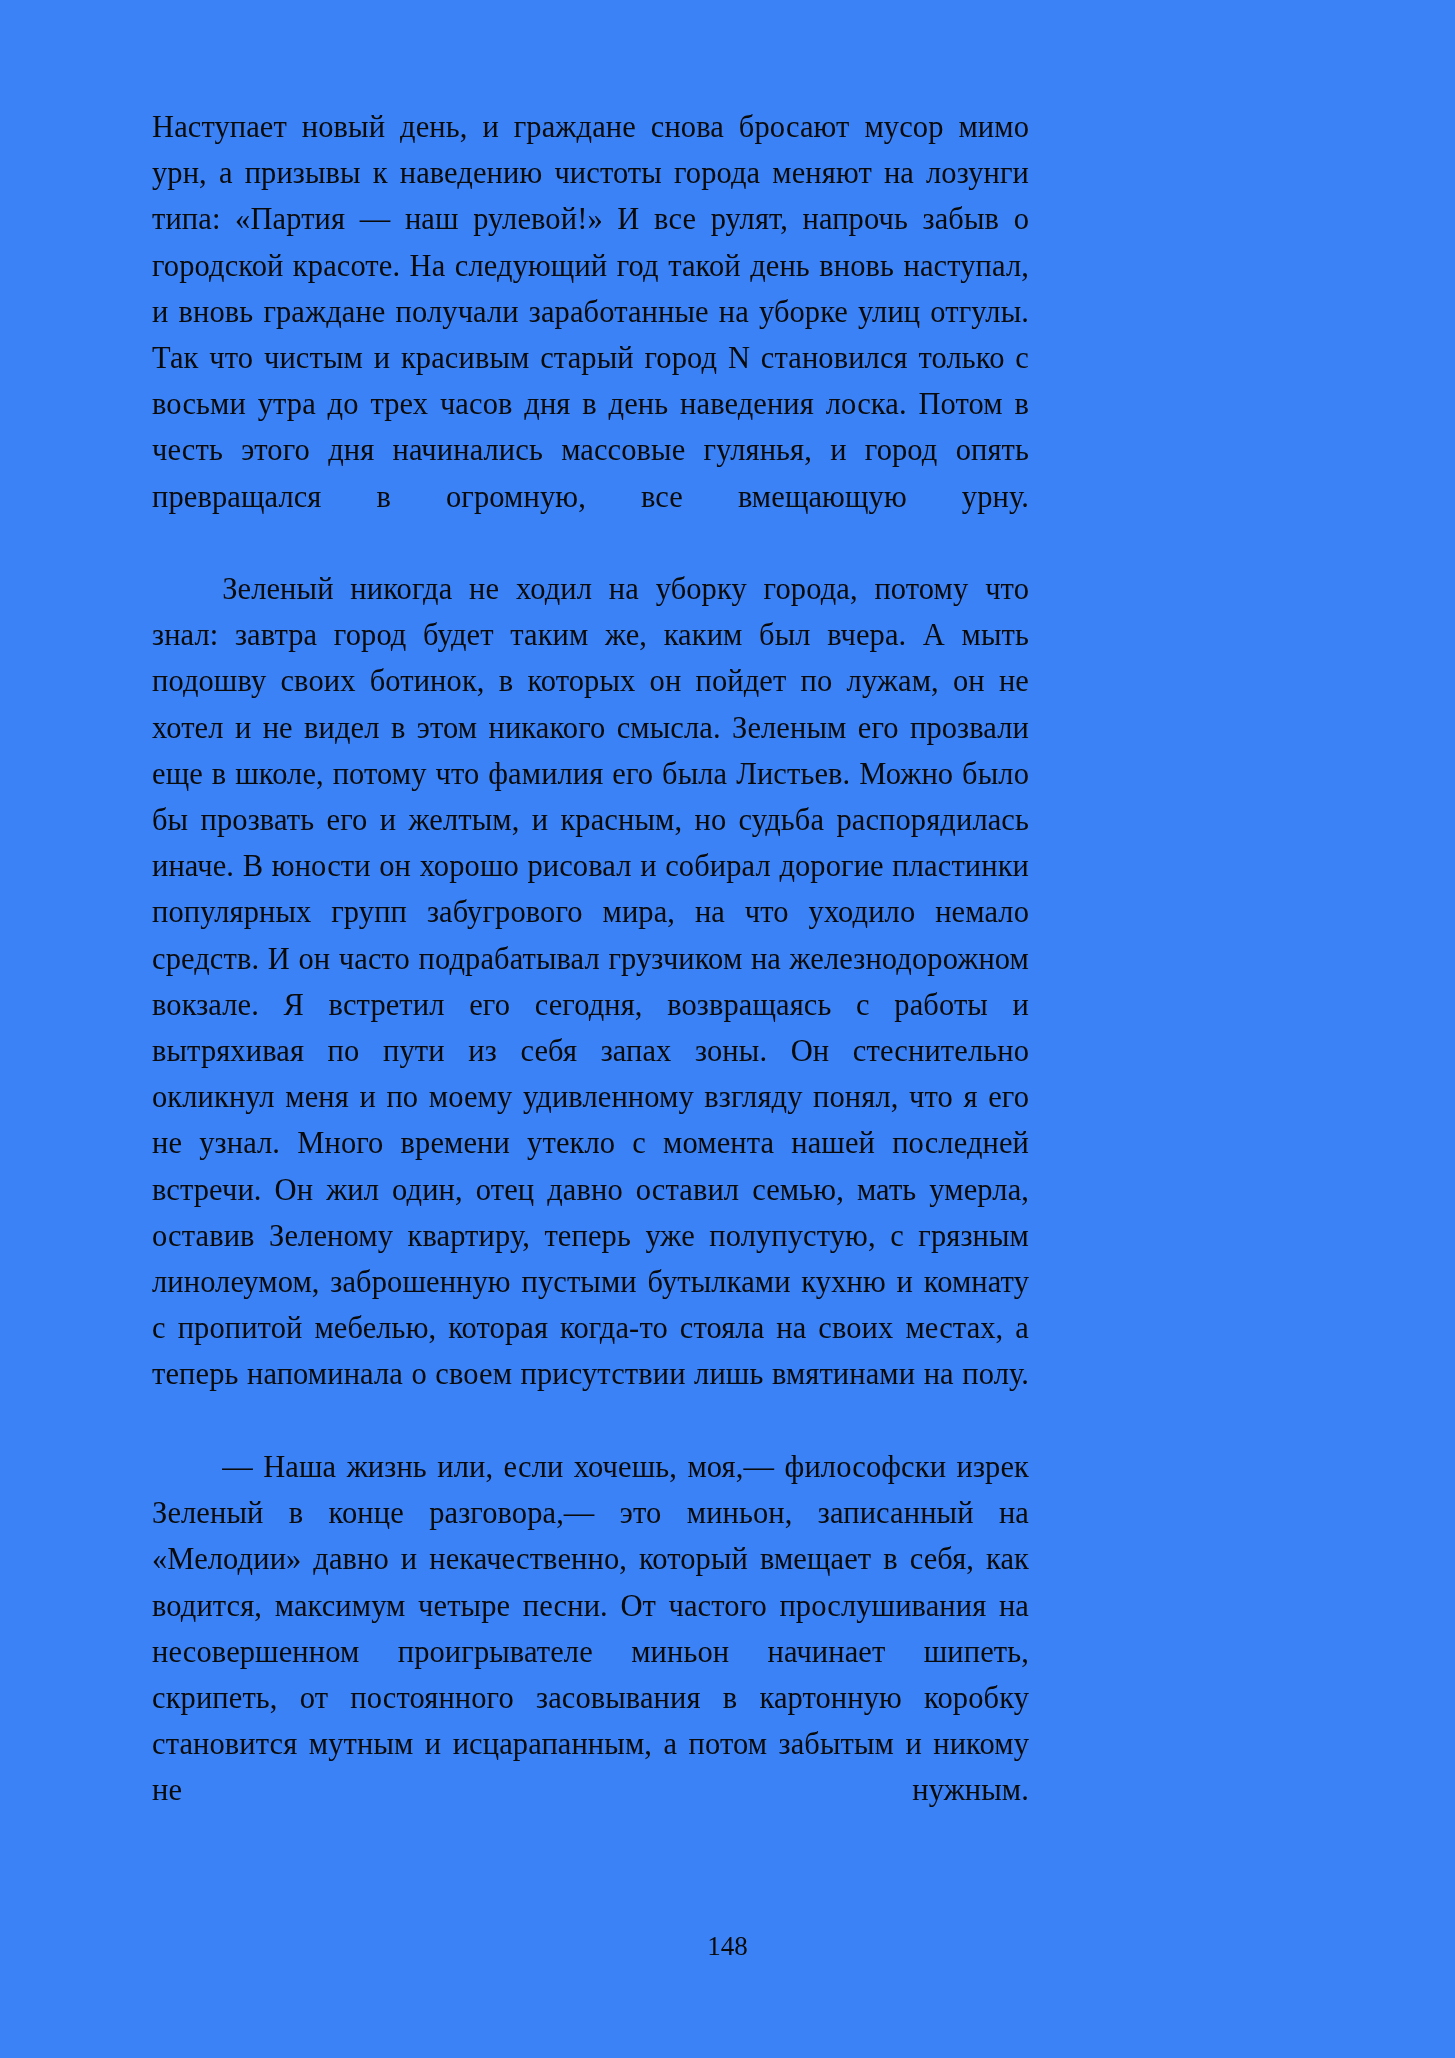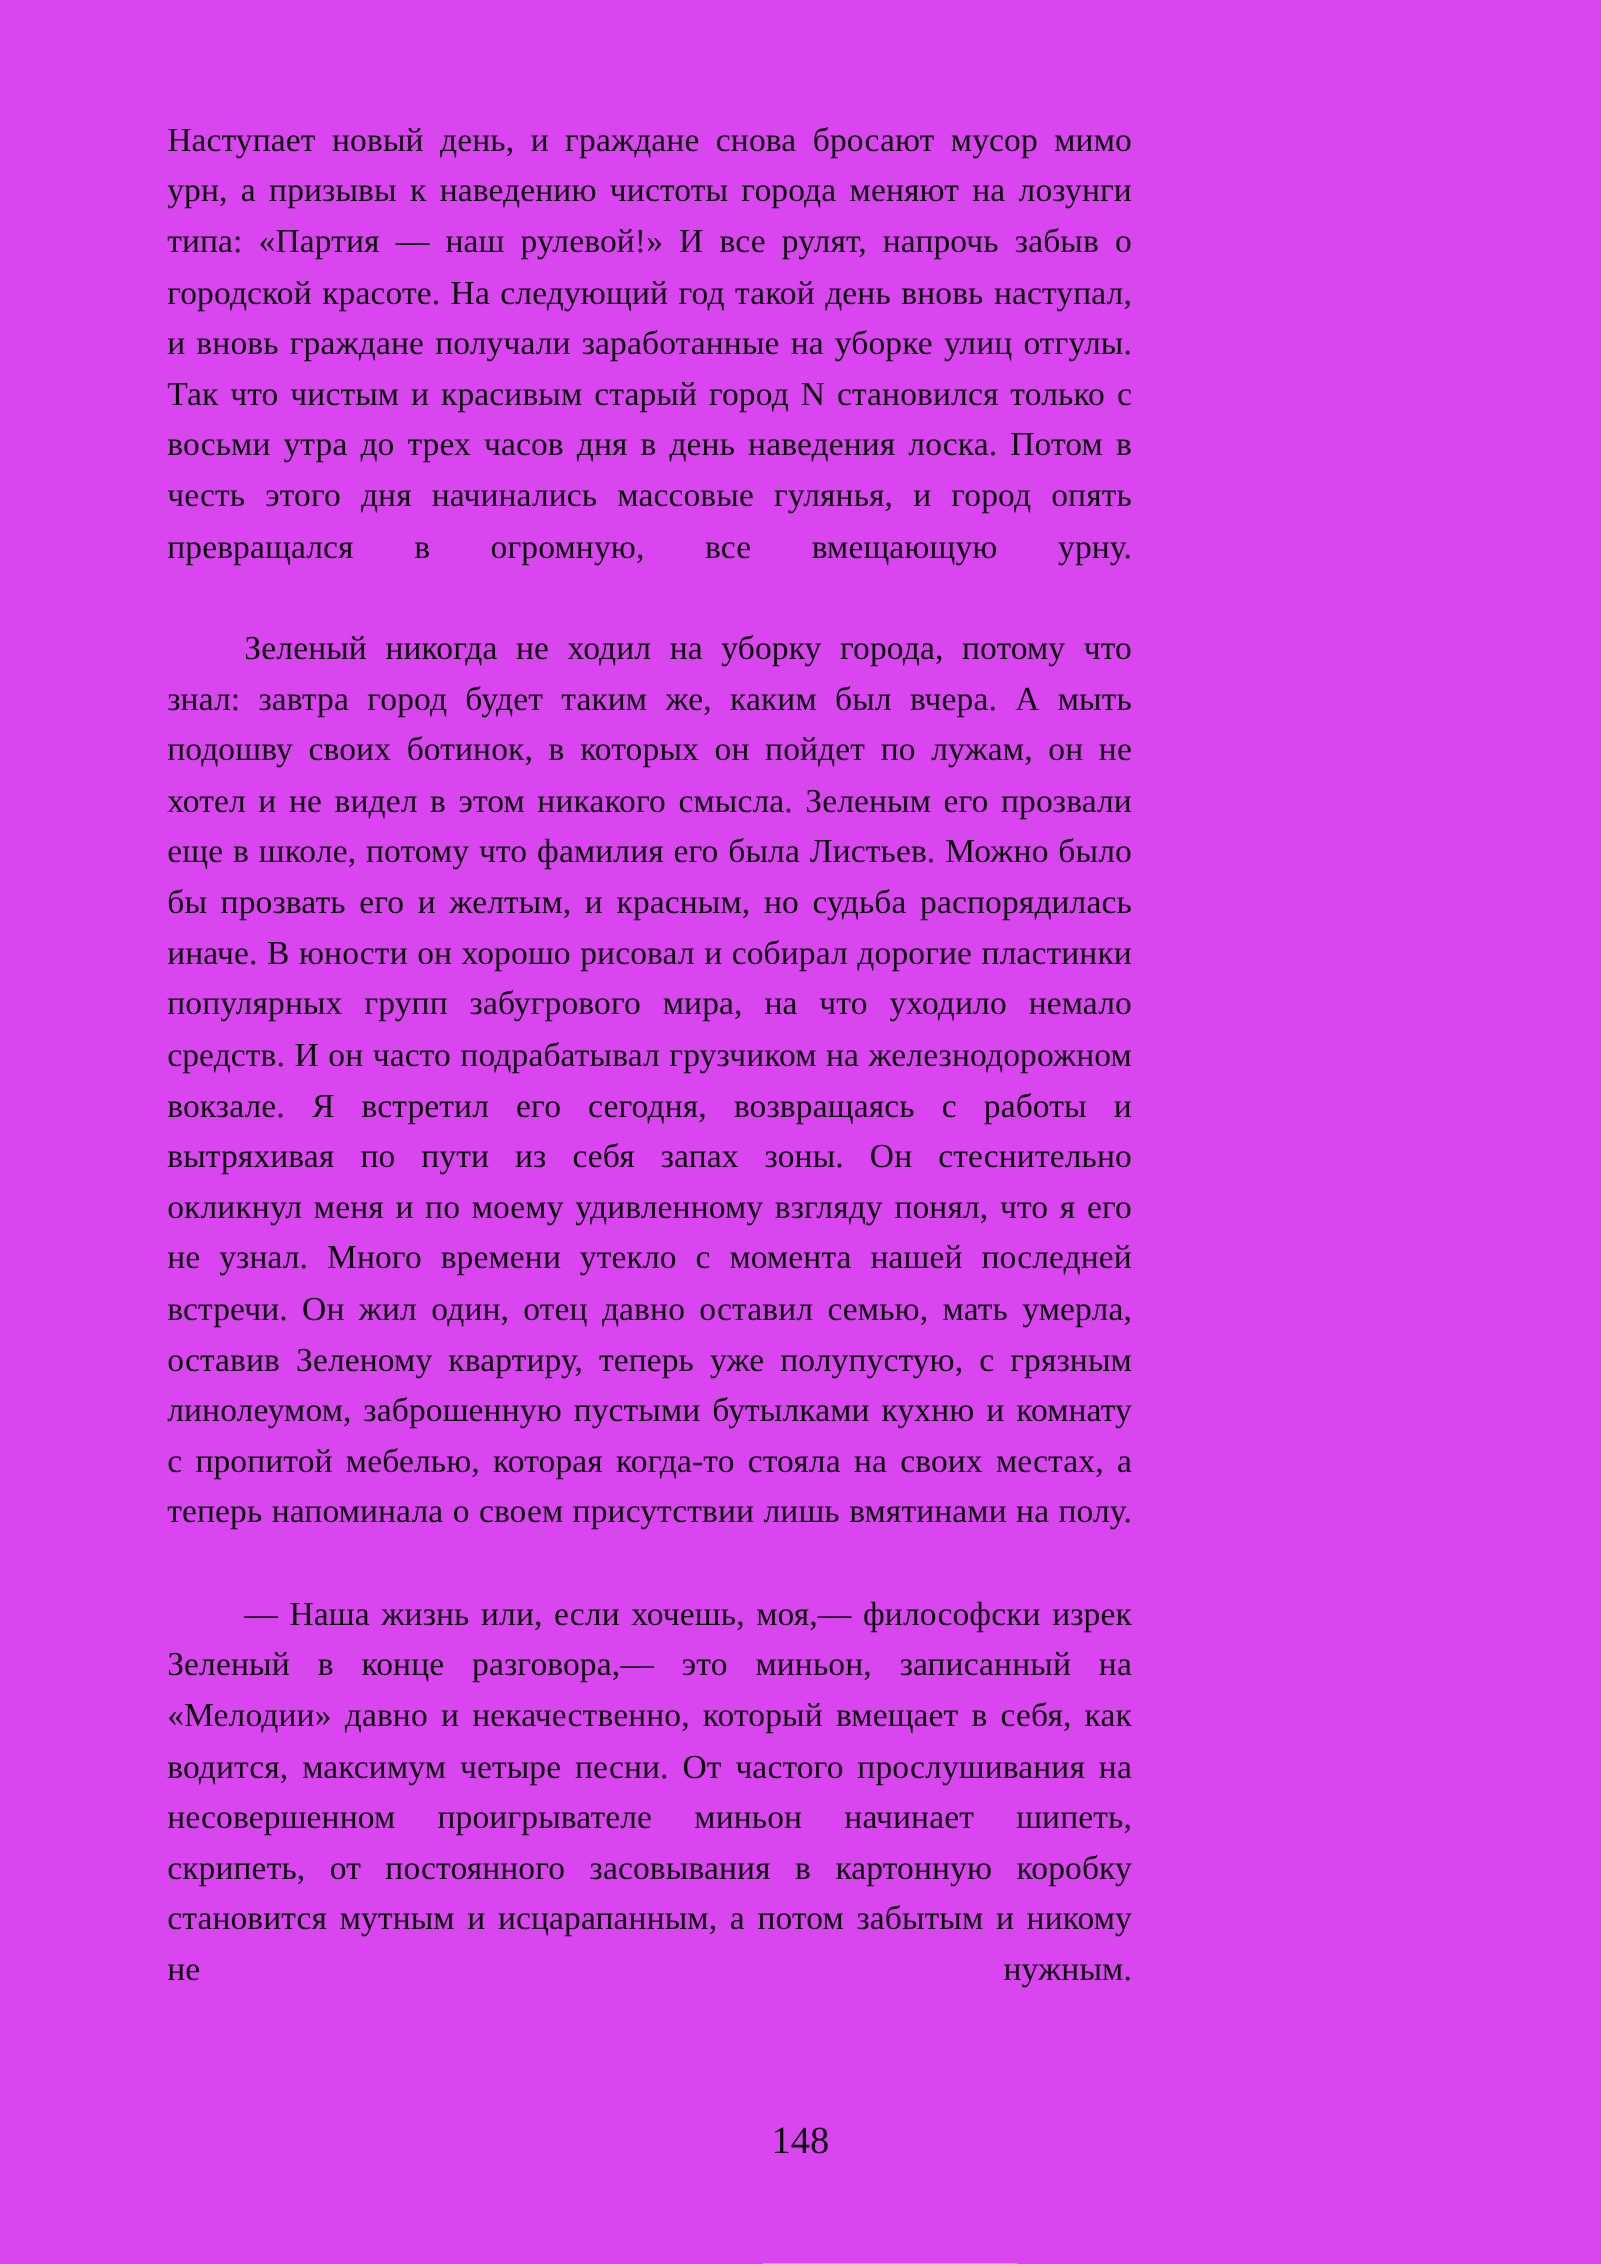--- a/index.html
+++ b/index.html
@@ -7,21 +7,21 @@
     margin: 0;
     padding: 0;
     background: #ffffff;
   }
 
   .page {
     position: relative;
     width: 1455px;
     height: 2058px;
     margin: 0 auto;
-    background: #d946ef;
+    background: #3b82f6;
     overflow: hidden;
     box-sizing: border-box;
   }
 
   .text-block {
     position: absolute;
     left: 152px;
     top: 104px;
     width: 877px;
     font-family: "Liberation Serif", "DejaVu Serif", serif;
@@ -52,21 +52,21 @@
     width: 100%;
   }
 
   .page-number {
     position: absolute;
     left: 0;
     top: 1930px;
     width: 1455px;
     text-align: center;
     font-family: "Liberation Serif", "DejaVu Serif", serif;
-    font-size: 35px;
+    font-size: 27px;
     line-height: 32px;
     color: #0a0a0a;
   }
 </style>
 </head>
 <body>
 
 <div class="page">
 
   <div class="text-block">

